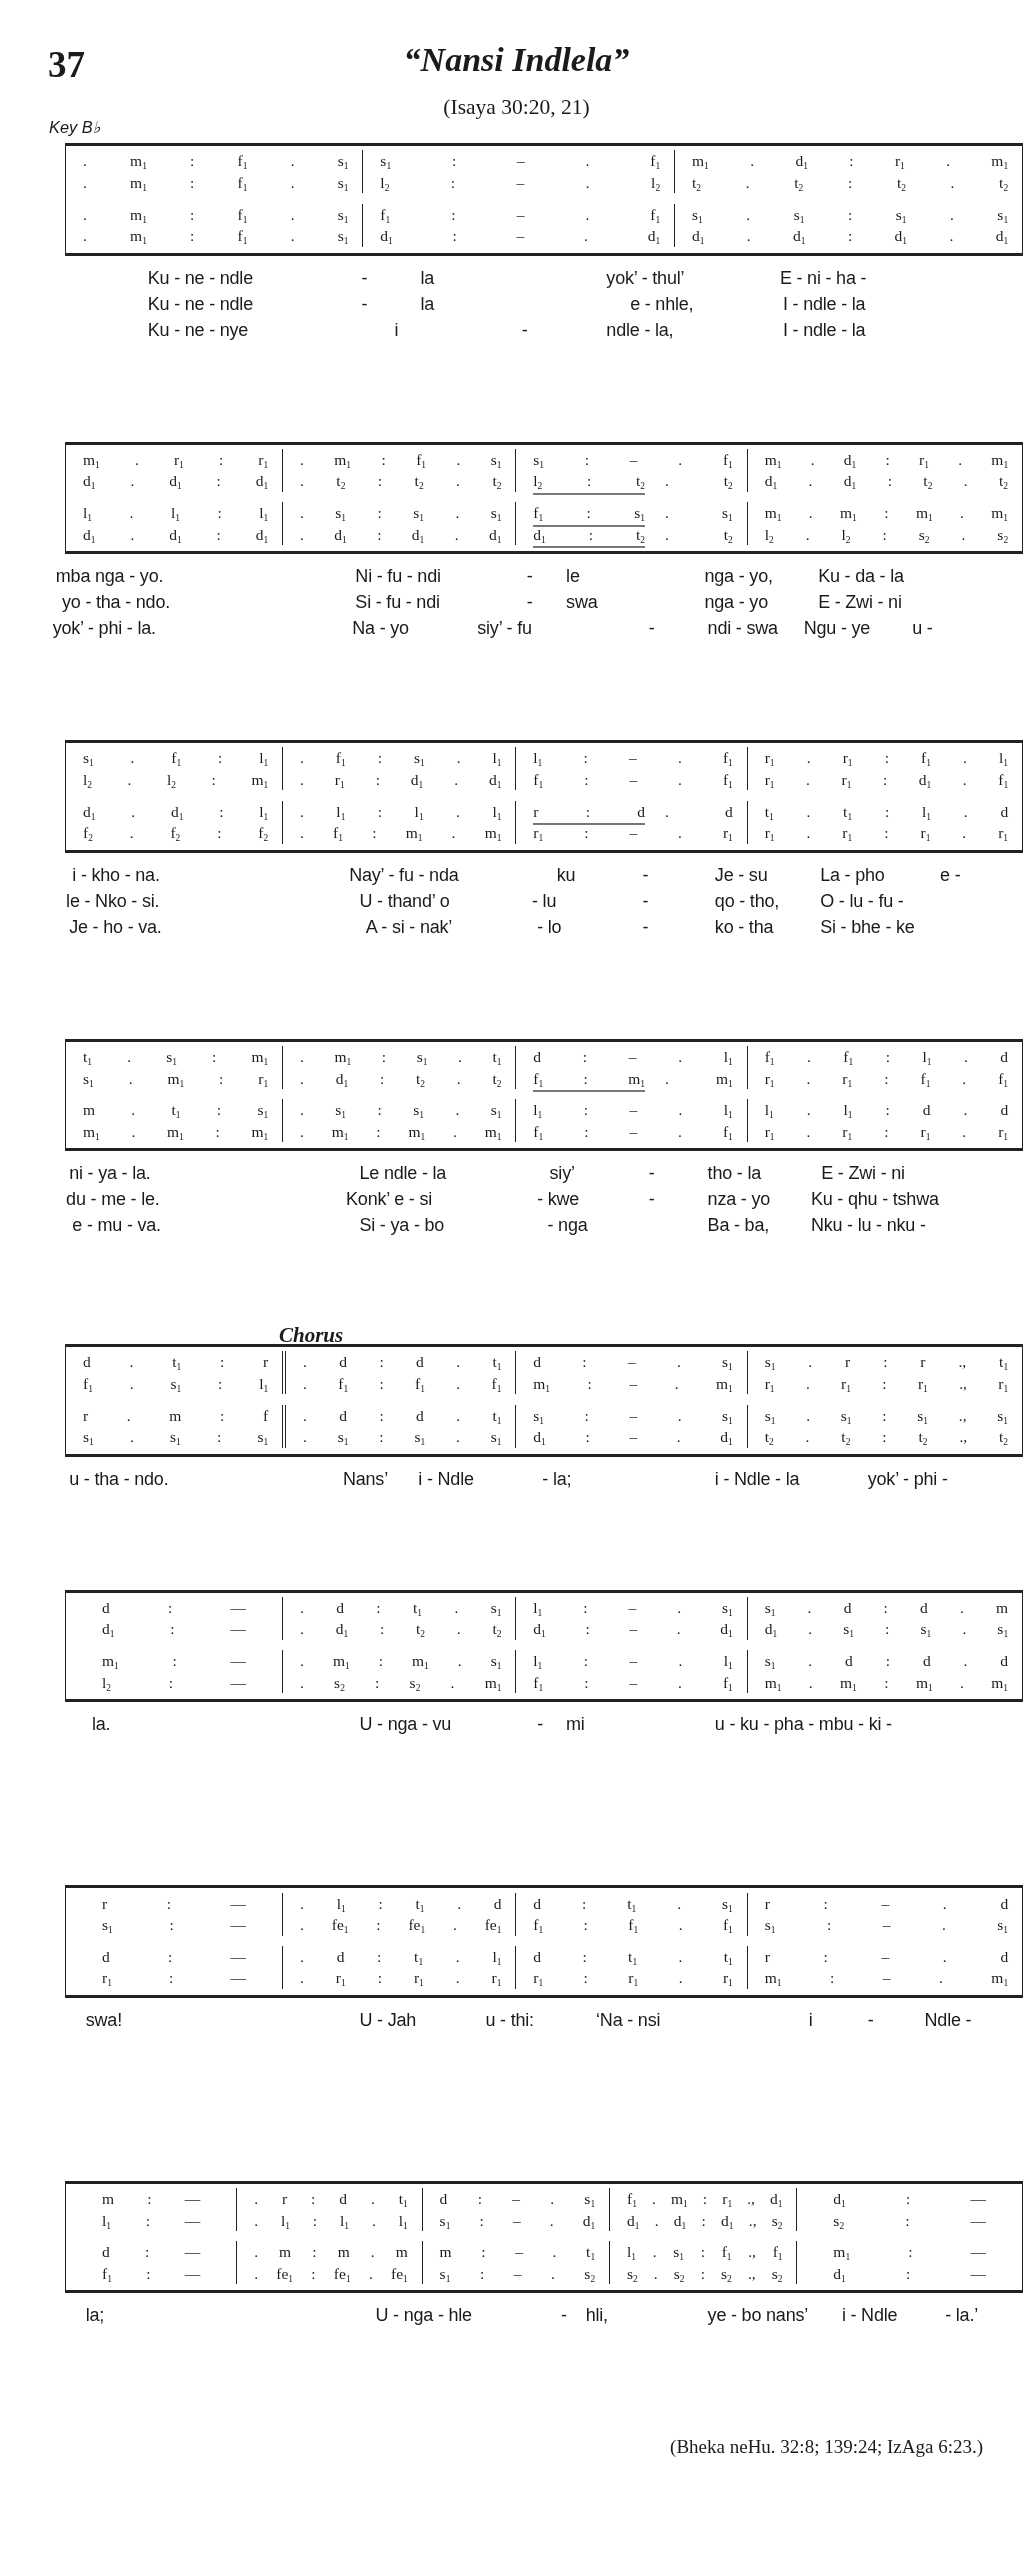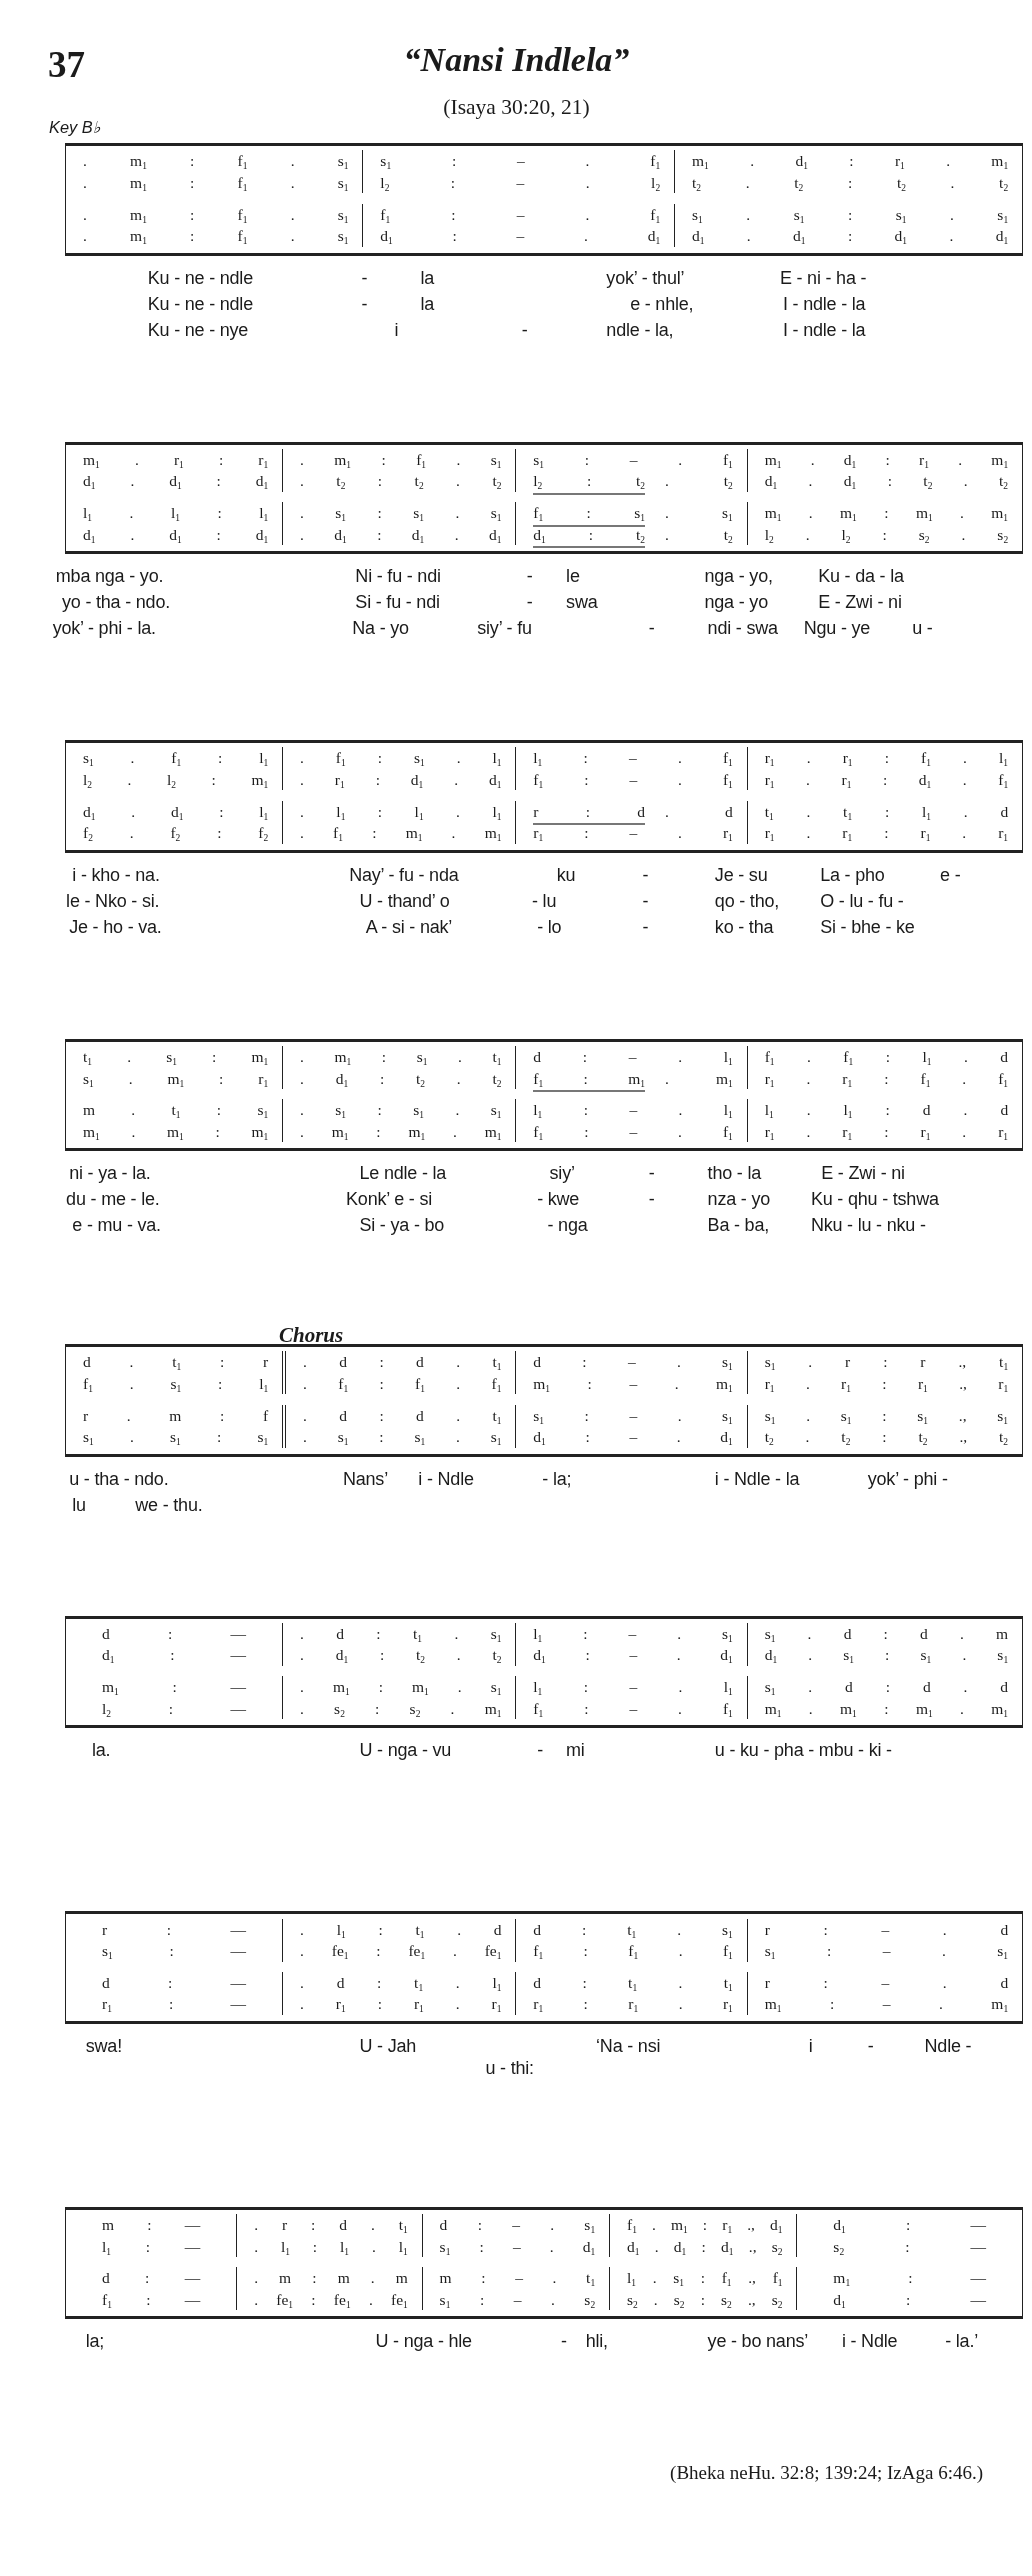--- a/index.html
+++ b/index.html
@@ -828,24 +828,20 @@
       </div>
       <div class="lyrics">
         <div class="lyr-line">
           <span class="lyr-seg" style="left: 6.7%;">u - tha - ndo.</span>
           <span class="lyr-seg" style="left: 33.2%;">Nans’</span>
           <span class="lyr-seg" style="left: 40.5%;">i - Ndle</span>
           <span class="lyr-seg" style="left: 52.5%;">- la;</span>
           <span class="lyr-seg" style="left: 69.2%;">i - Ndle - la</span>
           <span class="lyr-seg" style="left: 84%;">yok’ - phi -</span>
         </div>
-        <div class="lyr-line">
-          <span class="lyr-seg" style="left: 7%;">lu</span>
-          <span class="lyr-seg" style="left: 13.1%;">we - thu.</span>
-        </div>
       </div>
     </section>
     <section class="system s6">
       <div class="score">
         <div class="nrow r1">
           <div class="measure hold" style="width: 22.6%;">
             <span class="tk">d</span>
             <span class="tk">:</span>
             <span class="tk">—</span>
           </div>
@@ -1094,21 +1090,21 @@
             <span class="tk">–</span>
             <span class="tk">.</span>
             <span class="tk">m<sub>1</sub></span>
           </div>
         </div>
       </div>
       <div class="lyrics">
         <div class="lyr-line">
           <span class="lyr-seg" style="left: 8.3%;">swa!</span>
           <span class="lyr-seg" style="left: 34.8%;">U - Jah</span>
-          <span class="lyr-seg" style="left: 47%; margin-top: 22px;">u - thi:</span>
+          <span class="lyr-seg" style="left: 47%;">u - thi:</span>
           <span class="lyr-seg" style="left: 57.7%;">‘Na - nsi</span>
           <span class="lyr-seg" style="left: 78.3%;">i</span>
           <span class="lyr-seg" style="left: 84%;">-</span>
           <span class="lyr-seg" style="left: 89.5%;">Ndle -</span>
         </div>
       </div>
     </section>
     <section class="system s8">
       <div class="score">
         <div class="nrow r1">
@@ -1263,14 +1259,14 @@
           <span class="lyr-seg" style="left: 54.3%;">-</span>
           <span class="lyr-seg" style="left: 56.7%;">hli,</span>
           <span class="lyr-seg" style="left: 68.5%;">ye - bo nans’</span>
           <span class="lyr-seg" style="left: 81.5%;">i - Ndle</span>
           <span class="lyr-seg" style="left: 91.5%;">- la.’</span>
         </div>
       </div>
     </section>
   </main>
 
-<div class="footer">(Bheka neHu. 32:8; 139:24; IzAga 6:46.)</div>
+<div class="footer">(Bheka neHu. 32:8; 139:24; IzAga 6:23.)</div>
 
 
 </body></html>

